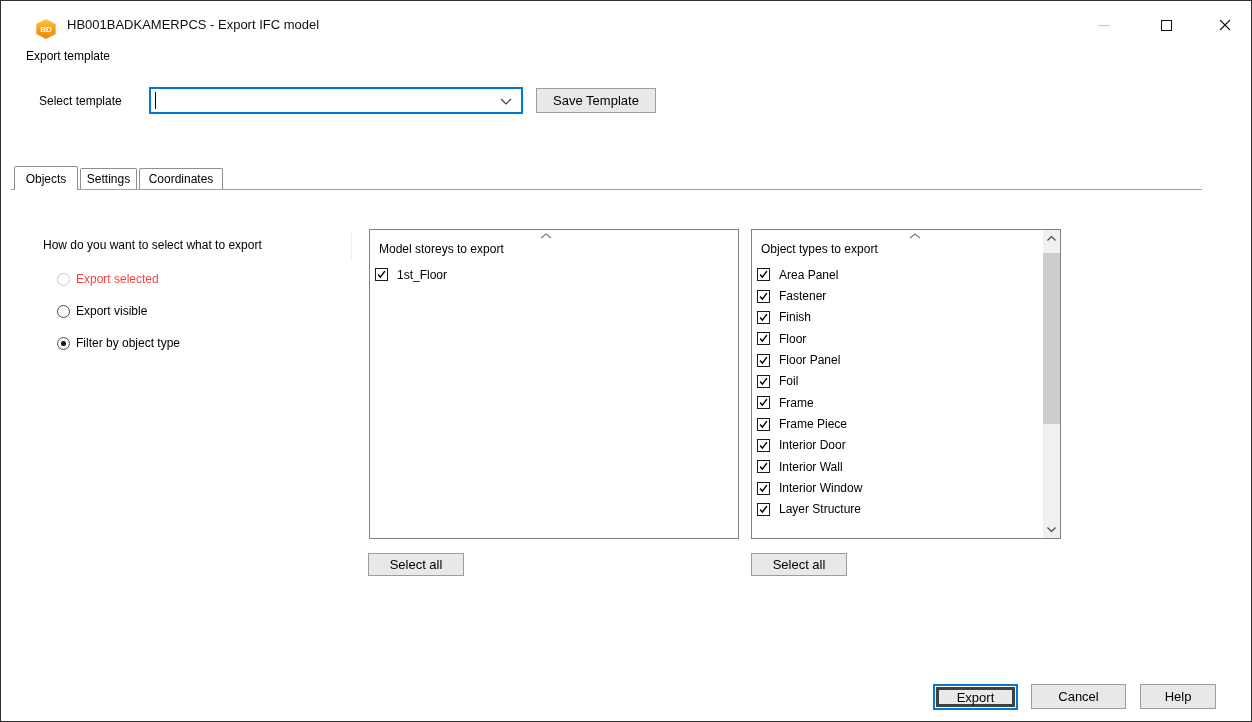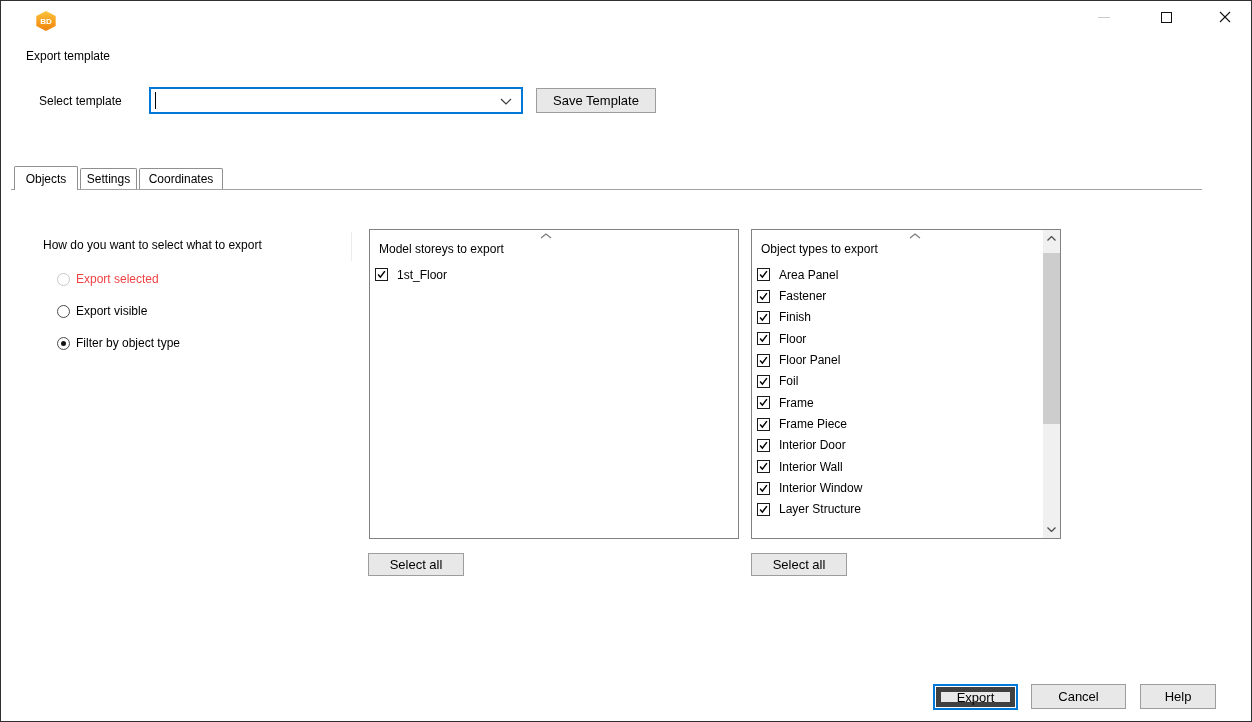--- a/index.html
+++ b/index.html
@@ -3,21 +3,21 @@
 <meta charset="utf-8">
 <style>
   * { margin:0; padding:0; box-sizing:border-box; }
   body { background:#fff; font-family:"Liberation Sans", sans-serif; }
   .window {
     position:relative; width:1252px; height:722px;
     background:#fff; border:1px solid #303030; overflow:hidden;
     font-size:12px; color:#000;
   }
   
-  .titlebar { position:absolute; top:0; left:0; right:0; height:32px; background:#fff; }
+  .titlebar { position:absolute; top:8px; left:0; right:0; height:32px; background:#fff; }
   .app-icon {
     position:absolute; left:34px; top:10px; width:22px; height:20px;
     clip-path:polygon(50% 0, 94% 25%, 94% 75%, 50% 100%, 6% 75%, 6% 25%);
     background:linear-gradient(180deg,#fcc53d 0%,#f59a1a 60%,#ef8412 100%);
     display:flex; align-items:center; justify-content:center;
     color:#fff; font-size:8px; font-weight:bold; letter-spacing:0;
   }
   .title-text { position:absolute; left:66px; top:0; height:32px; line-height:32px; font-size:13px; color:#101010; white-space:nowrap; }
   .win-btn { position:absolute; top:0; width:32px; height:32px; display:flex; align-items:center; justify-content:center; }
   .btn-min { left:1087px; }
@@ -91,35 +91,36 @@
   .sb-arrow { position:absolute; left:0; width:17px; height:17px; display:flex; align-items:center; justify-content:center; }
   .sb-up { top:0; } .sb-down { bottom:0; }
   .sb-thumb { position:absolute; left:0; top:23px; width:17px; height:171px; background:#cdcdcd; }
 
   .btn-selectall-storeys { left:367px; top:552px; width:96px; height:23px; }
   .btn-selectall-types  { left:750px; top:552px; width:96px; height:23px; }
 
   
   .btn-export {
     left:935px; top:686px; width:79px; height:20px;
-    background:#e9e9e9; border:5px solid #404040;
+    background:#e9e9e9; border:3px solid #404040;
     box-shadow:0 0 0 1px #ffffff, 0 0 0 3px #0078d7;
   }
   .btn-cancel { left:1030px; top:683px; width:95px; height:25px; }
   .btn-help   { left:1139px; top:683px; width:76px; height:25px; }
 </style>
 </head>
 <body>
 
 <div class="window">
 
   <div class="titlebar">
     <div class="app-icon">
       <span>BD</span>
     </div>
+    <div class="title-text">HB001BADKAMERPCS - Export IFC model</div>
     <div class="win-btn btn-min">
       <span class="glyph-min"></span>
     </div>
     <div class="win-btn btn-max">
       <span class="glyph-max"></span>
     </div>
     <div class="win-btn btn-close">
       <svg width="12" height="12" viewBox="0 0 12 12">
         <line x1="1" y1="1" x2="11" y2="11" stroke="#151515" stroke-width="1.1"></line>
         <line x1="11" y1="1" x2="1" y2="11" stroke="#151515" stroke-width="1.1"></line>

